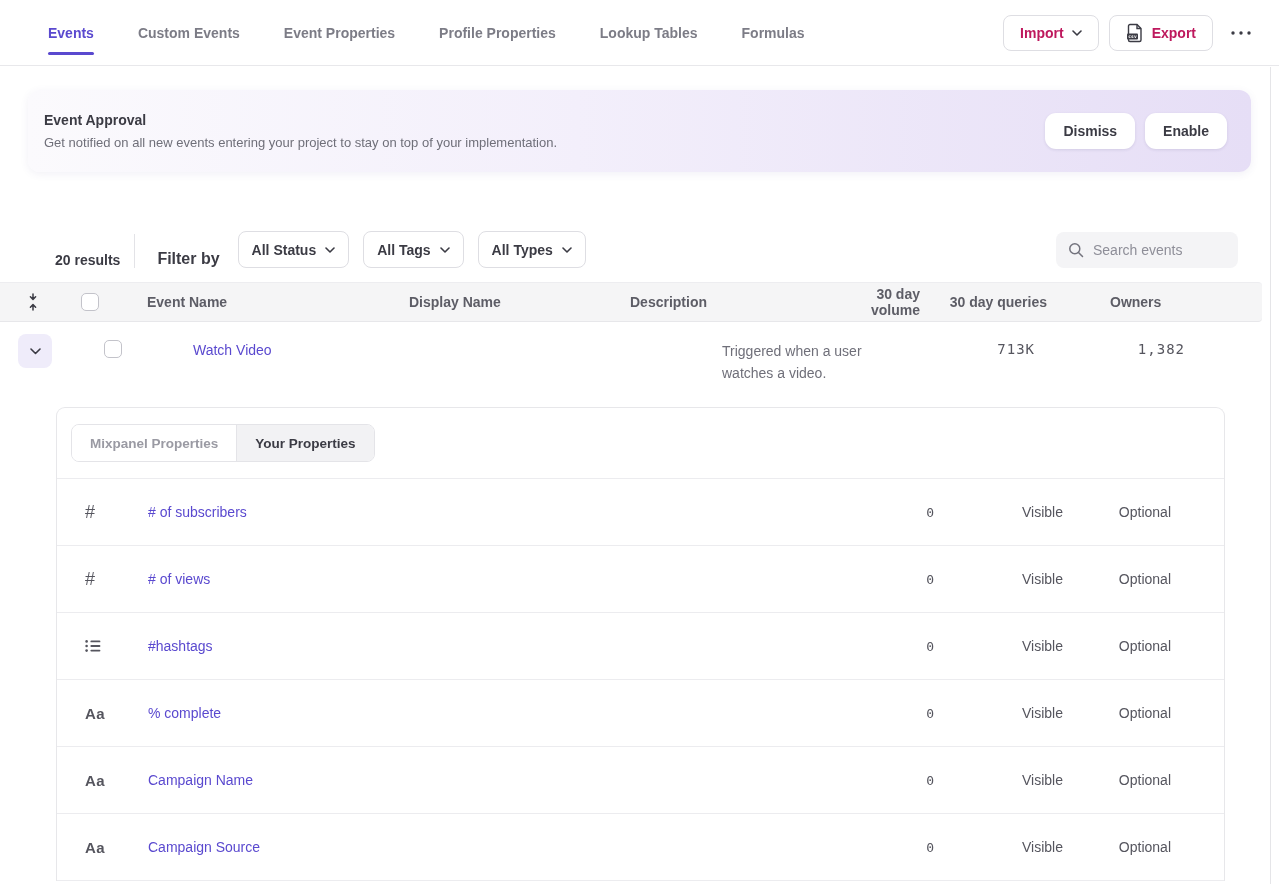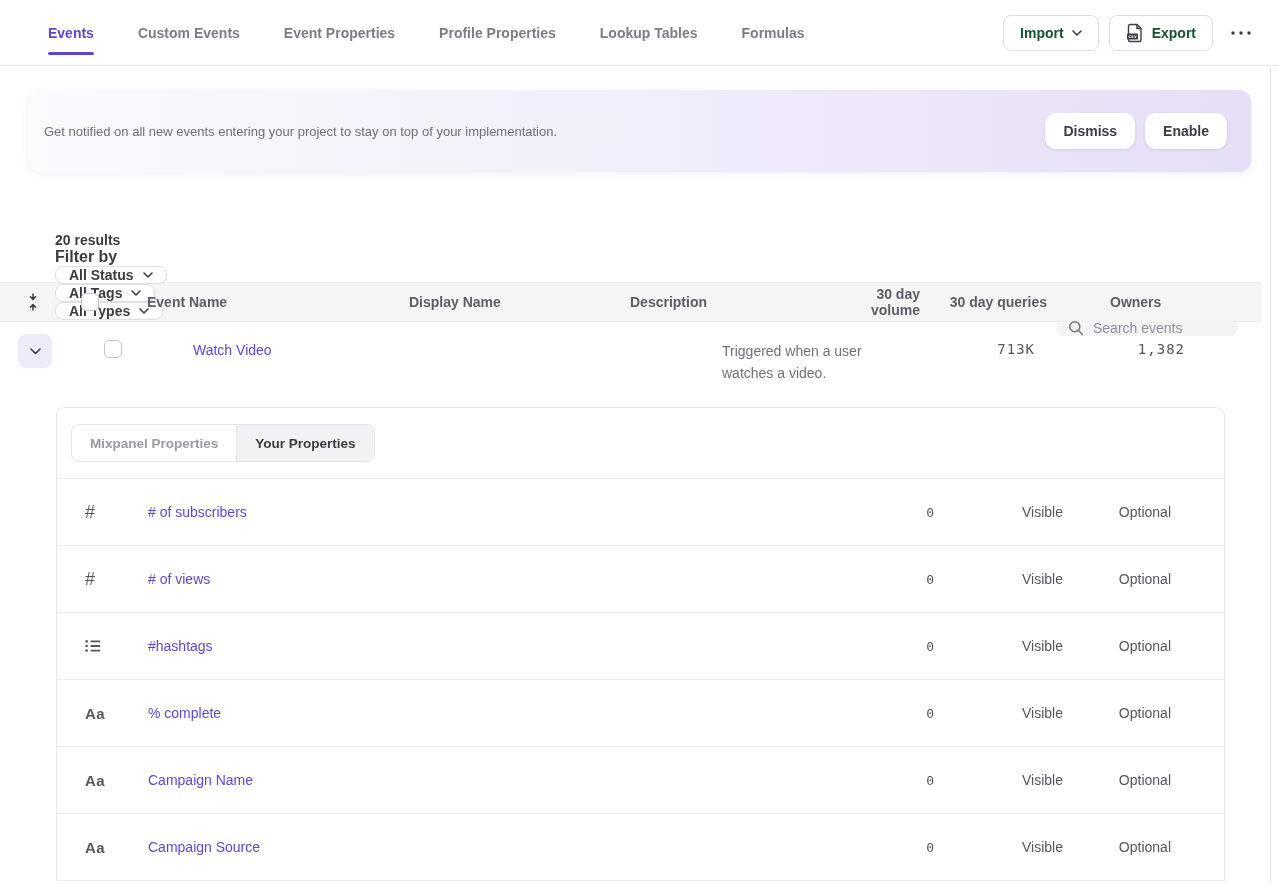--- a/index.html
+++ b/index.html
@@ -11,39 +11,39 @@
     padding:0 20px 0 48px; background:#fff; position:relative; }
   .nav-tabs { display:flex; gap:44px; align-items:center; }
   .nav-tab { font-size:14px; font-weight:600; color:#7c7c86; cursor:pointer; position:relative;
     padding:6px 0 14px 0; top:4px; }
   .nav-tab.active { color:#5a49cf; }
   .nav-tab.active::after { content:""; position:absolute; left:0; right:0; bottom:0;
     height:3px; border-radius:3px; background:#5a49cf; }
   .nav-actions { margin-left:auto; display:flex; align-items:center; gap:10px; }
   .btn { display:inline-flex; align-items:center; gap:8px; height:36px; padding:0 16px;
     background:#fff; border:1px solid #dedee3; border-radius:8px; font-size:14px;
-    font-weight:600; color:#14532d; cursor:pointer; font-family:"Liberation Sans",sans-serif; }
+    font-weight:600; color:#be185d; cursor:pointer; font-family:"Liberation Sans",sans-serif; }
   .icon-btn { border:none; background:transparent; padding:0 8px; height:36px; display:flex;
     align-items:center; cursor:pointer; }
 
   
   .banner { margin:24px 28px 0 28px; height:82px; border-radius:12px;
     background:linear-gradient(90deg,#fbfafd 0%, #f3effb 45%, #e6def6 100%);
     box-shadow:0 2px 8px rgba(80,60,140,0.08);
     display:flex; align-items:center; padding:0 24px 0 16px; }
   .banner-text { flex:1; }
   .banner-title { font-size:14px; font-weight:700; color:#3b3b44; margin-bottom:7px; }
   .banner-desc { font-size:13px; color:#6f6f79; }
   .banner-actions { display:flex; gap:10px; }
   .banner-btn { height:36px; padding:0 18px; background:#fff; border:none; border-radius:11px;
     font-size:14px; font-weight:600; color:#3b3b44; cursor:pointer;
     box-shadow:0 1px 3px rgba(60,50,110,0.12); font-family:"Liberation Sans",sans-serif; }
 
   
-  .toolbar { margin-top:60px; display:flex; align-items:flex-start; padding:0 20px 0 55px; height:36px;flex-direction:column; }
+  .toolbar { margin-top:60px; display:flex; align-items:flex-end; padding:0 20px 0 55px; height:36px; }
   .results { font-size:14px; font-weight:600; color:#3b3b44; }
   .v-divider { width:1px; height:34px; background:#e3e3e7; margin:0 22px 0 14px; }
   .filter-by { font-size:16px; font-weight:600; color:#3b3b44; margin-right:18px; }
   .dropdown { display:inline-flex; align-items:center; gap:9px; height:37px; padding:0 13px;
     border:1px solid #dedee3; border-radius:8px; background:#fff; font-size:14px; font-weight:600;
     color:#3b3b44; margin-right:14px; cursor:pointer; }
   .search { margin-left:auto; width:182px; height:36px; background:#f4f4f6; border-radius:8px;
     display:flex; align-items:center; padding:0 12px; gap:9px; margin-right:21px; }
   .search input { border:none; background:transparent; outline:none; font-size:14px;
     color:#3b3b44; width:100%; font-family:"Liberation Sans",sans-serif; }
@@ -135,20 +135,21 @@
             <circle cx="10" cy="2" r="1.7" fill="#3b3b44"></circle>
             <circle cx="18" cy="2" r="1.7" fill="#3b3b44"></circle>
           </svg>
       </span>
     </button>
   </div>
 </div>
 
 <div class="banner">
   <div class="banner-text">
+    <div class="banner-title">Event Approval</div>
     <div class="banner-desc">Get notified on all new events entering your project to stay on top of your implementation.</div>
   </div>
   <div class="banner-actions">
     <button class="banner-btn">Dismiss</button>
     <button class="banner-btn">Enable</button>
   </div>
 </div>
 
 <div class="toolbar">
   <span class="results">20 results</span>

